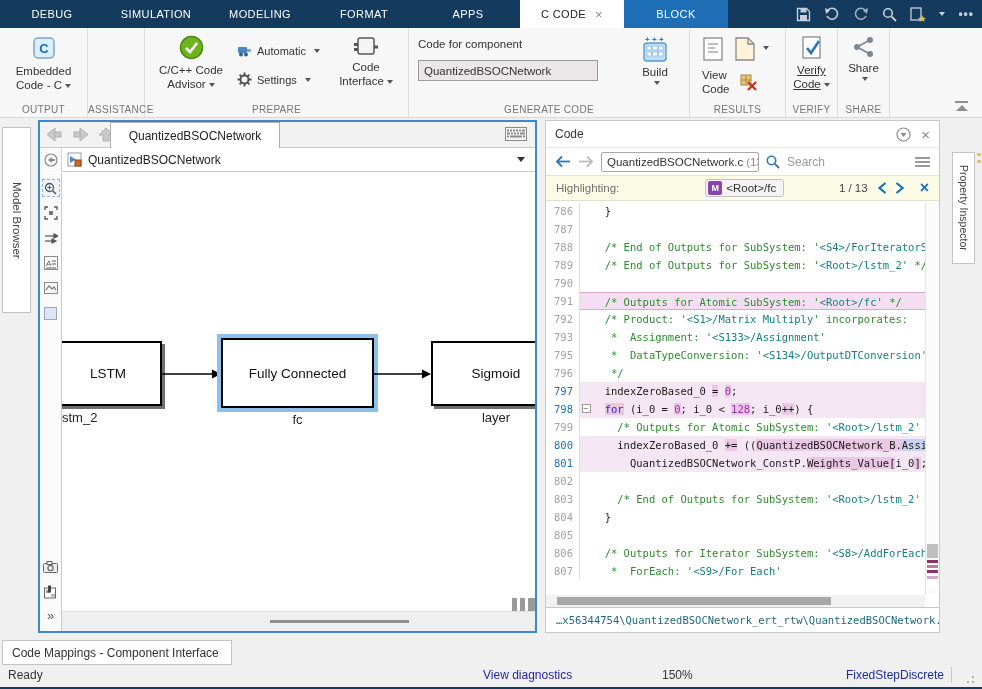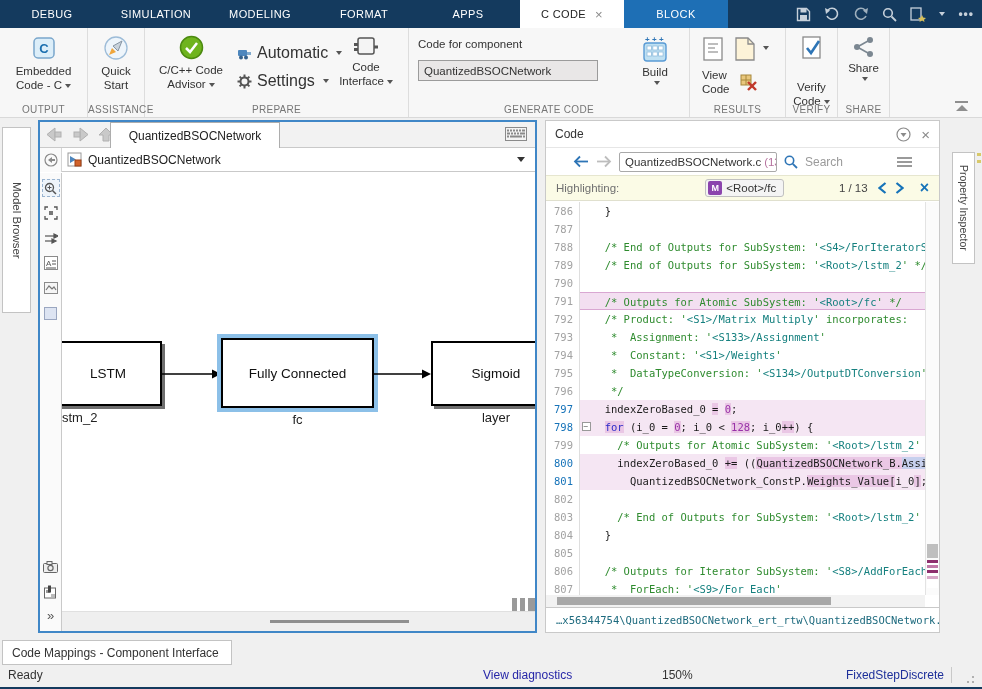--- a/index.html
+++ b/index.html
@@ -18,21 +18,21 @@
   .qab { position:absolute; right:8px; top:0; height:28px; display:flex; align-items:center; gap:13px; }
   .qab svg { display:block; }
   .qab-caret { width:0;height:0;border-left:3.5px solid transparent;border-right:3.5px solid transparent;border-top:4px solid #c6d0da; }
   .qab-more { color:#c6d0da; font-size:12px; letter-spacing:1px; font-weight:bold; }
   
   .ribbon { position:absolute; left:0; top:28px; width:982px; height:90px; background:#f7f7f7; border-bottom:1px solid #d9d9d9; }
   .rsec { position:absolute; top:0; height:89px; border-right:1px solid #ddd; }
   .rsec-label { position:absolute; bottom:2px; left:0; right:0; text-align:center; font-size:10px; color:#767676; letter-spacing:.3px; white-space:nowrap; }
   .rbtn { display:flex; flex-direction:column; align-items:center; color:#333; font-size:11.5px; line-height:1.25; text-align:center; cursor:default; }
   .caret { display:inline-block; width:0; height:0; border-left:3.5px solid transparent; border-right:3.5px solid transparent; border-top:4px solid #555; margin-left:3px; vertical-align:middle; }
-  .rrow { display:flex; align-items:center; gap:5px; font-size:16px; color:#333; }
+  .rrow { display:flex; align-items:center; gap:5px; font-size:11px; color:#333; }
   .ccomp-label { position:absolute; left:9px; top:10px; font-size:11.5px; color:#333; }
   .ccomp-input { position:absolute; left:9px; top:32px; width:180px; height:21px; background:#e9e7e7; border:1px solid #9b9b9b; font-family:"Liberation Sans",sans-serif; font-size:11.5px; color:#333; padding:0 5px; }
   .ribbon-collapse { position:absolute; right:14px; bottom:6px; width:13px; }
   .ribbon-collapse .bar { height:2px; background:#8f8f8f; margin-bottom:2px; }
   .ribbon-collapse .tri { width:0; height:0; border-left:6px solid transparent; border-right:6px solid transparent; border-bottom:6px solid #8f8f8f; margin:0 auto; }
   
   .side-tab { position:absolute; background:#fff; border:1px solid #c3c3c3; display:flex; align-items:center; justify-content:center; writing-mode:vertical-rl; color:#444; cursor:default; }
   .left-tab { left:2px; top:127px; width:29px; height:186px; font-size:11.5px; }
   .right-tab { left:952px; top:152px; width:23px; height:112px; font-size:10.5px; }
   .edge-mark { position:absolute; left:977px; width:4px; height:3px; background:#d8c96a; }
@@ -59,21 +59,21 @@
   .wire { position:absolute; }
   .cv-bars { position:absolute; left:450px; top:425px; display:flex; gap:3px; align-items:flex-end; }
   .cv-bars div { background:#9a9a9a; }
   .cv-scrollstrip { position:absolute; left:0; right:0; bottom:0; height:20px; background:#efefef; border-top:1px solid #e0e0e0; }
   .cv-hthumb { position:absolute; left:208px; top:8px; width:139px; height:3px; background:#8f8f8f; }
   
   .code-win { position:absolute; left:545px; top:120px; width:395px; height:513px; background:#fff; border:1px solid #c9c9c9; }
   .cw-header { height:26px; display:flex; align-items:center; padding:8px 9px; font-size:12px; color:#333; }
   .cw-hicons { margin-left:auto; display:flex; align-items:center; gap:10px; }
   .cw-x { color:#8a8a8a; font-size:15px; line-height:1; }
-  .cw-toolbar { height:28px; display:flex; align-items:center; gap:7px; padding:0 27px; border-top:1px solid #e6e6e6; }
+  .cw-toolbar { height:28px; display:flex; align-items:center; gap:7px; padding:0 9px; border-top:1px solid #e6e6e6; }
   .file-dd { width:158px; height:20px; border:1px solid #a9a9a9; border-radius:2px; background:#fff; display:flex; align-items:center; padding:0 5px; font-size:11.5px; color:#333; white-space:nowrap; overflow:hidden; }
   .file-count { color:#b5739e; margin-left:3px; }
   .search-wrap { display:flex; align-items:center; gap:5px; flex:1; }
   .search-input { border:none; outline:none; font-family:"Liberation Sans",sans-serif; font-size:12px; color:#333; width:80px; background:transparent; }
   .search-input::placeholder { color:#9a9a9a; }
   .hamburger div { width:15px; height:2px; background:#9a9a9a; margin:2px 0; }
   .cw-highlight { height:26px; background:#fbfbe6; border-top:1px solid #e6e6cf; border-bottom:1px solid #e0e0ce; display:flex; align-items:center; padding:0 10px; font-size:11.5px; color:#707070; }
   .hl-pill { margin-left:86px; display:flex; align-items:center; gap:4px; border:1px solid #c0c0c0; border-radius:3px; background:#f4f4f4; padding:1px 7px 1px 2px; color:#333; }
   .hl-badge { width:14px; height:14px; border-radius:2px; background:#8b44ad; color:#fff; font-size:9px; font-weight:bold; display:flex; align-items:center; justify-content:center; }
   .hl-counter { margin-left:auto; color:#444; }
@@ -161,28 +161,20 @@
       <svg width="26" height="26" viewBox="0 0 26 26">
         <rect x="3" y="3" width="20" height="20" rx="4" fill="#dceef9" stroke="#7aa7cc" stroke-width="1.5"></rect>
         <text x="13" y="18" text-anchor="middle" font-size="13" font-weight="bold" fill="#1b6faf" font-family="Liberation Sans, sans-serif">C</text>
       </svg>
       <span style="width:72px;margin-top:3px;"><span>Embedded Code - C</span><span class="caret"></span></span>
     </div>
     <div class="rsec-label">OUTPUT</div>
   </div>
 
   <div class="rsec" style="left:88px;width:57px;">
-    <div class="rbtn" style="margin-top:7px;">
-      <svg width="26" height="26" viewBox="0 0 26 26">
-        <circle cx="13" cy="13" r="11" fill="#eef5fb" stroke="#9dbcd8" stroke-width="1.3"></circle>
-        <polygon points="19,6 10,11 15,16" fill="#c9d3dc" stroke="#8795a3" stroke-width="1"></polygon>
-        <polygon points="9,13 6,20 13,17" fill="#f0a63c"></polygon>
-      </svg>
-      <span style="width:40px;margin-top:3px;">Quick Start</span>
-    </div>
     <div class="rsec-label">ASSISTANCE</div>
   </div>
 
   <div class="rsec" style="left:145px;width:264px;">
     <div class="rbtn" style="position:absolute;left:8px;top:7px;width:76px;">
       <svg width="25" height="25" viewBox="0 0 25 25">
         <circle cx="12.5" cy="12.5" r="11" fill="#6fb41e" stroke="#4c8a10" stroke-width="1.5"></circle>
         <polyline points="7,13 11,17 18,8" fill="none" stroke="#fff" stroke-width="2.5"></polyline>
       </svg>
       <span style="width:76px;margin-top:3px;"><span>C/C++ Code Advisor</span><span class="caret"></span></span>
@@ -276,21 +268,21 @@
     </svg>
     <div class="rsec-label">RESULTS</div>
   </div>
 
   <div class="rsec" style="left:786px;width:52px;">
     <div class="rbtn" style="margin-top:7px;">
       <svg width="24" height="26" viewBox="0 0 24 26">
         <rect x="3" y="2" width="17" height="21" fill="#fff" stroke="#8a8a8a" stroke-width="1.3"></rect>
         <polyline points="7,13 11,18 19,6" fill="none" stroke="#2e75b6" stroke-width="2.6"></polyline>
       </svg>
-      <span style="width:44px;margin-top:19px;"><span>Verify Code</span><span class="caret"></span></span>
+      <span style="width:44px;margin-top:2px;text-decoration:underline;"><span>Verify Code</span><span class="caret"></span></span>
     </div>
     <div class="rsec-label">VERIFY</div>
   </div>
 
   <div class="rsec" style="left:838px;width:52px;">
     <div class="rbtn" style="margin-top:7px;">
       <svg width="24" height="24" viewBox="0 0 24 24">
         <circle cx="5" cy="12" r="3" fill="#7b8791"></circle>
           <circle cx="18" cy="5" r="3" fill="#7b8791"></circle>
           <circle cx="18" cy="19" r="3" fill="#7b8791"></circle>
@@ -520,21 +512,20 @@
   </div>
   <div class="cw-code">
       <div class="code-row"><span class="ln">786</span><span class="rest"><span class="fold"></span><span class="ctext"><span class="pl">  }</span></span></span></div>
       <div class="code-row"><span class="ln">787</span><span class="rest"><span class="fold"></span><span class="ctext"></span></span></div>
       <div class="code-row"><span class="ln">788</span><span class="rest"><span class="fold"></span><span class="ctext"><span class="cm">  /* End of Outputs for SubSystem: '</span><span class="lk">&lt;S4&gt;/ForIteratorSub</span></span></span></div>
       <div class="code-row"><span class="ln">789</span><span class="rest"><span class="fold"></span><span class="ctext"><span class="cm">  /* End of Outputs for SubSystem: '</span><span class="lk">&lt;Root&gt;/lstm_2</span><span class="cm">' */</span></span></span></div>
       <div class="code-row"><span class="ln">790</span><span class="rest"><span class="fold"></span><span class="ctext"></span></span></div>
       <div class="code-row hl-strong"><span class="ln">791</span><span class="rest"><span class="fold"></span><span class="ctext"><span class="cm">  /* Outputs for Atomic SubSystem: '</span><span class="lk">&lt;Root&gt;/fc</span><span class="cm">' */</span></span></span></div>
       <div class="code-row"><span class="ln">792</span><span class="rest"><span class="fold"></span><span class="ctext"><span class="cm">  /* Product: '</span><span class="lk">&lt;S1&gt;/Matrix Multiply</span><span class="cm">' incorporates:</span></span></span></div>
       <div class="code-row"><span class="ln">793</span><span class="rest"><span class="fold"></span><span class="ctext"><span class="cm">   *  Assignment: '</span><span class="lk">&lt;S133&gt;/Assignment</span><span class="cm">'</span></span></span></div>
-      <div class="code-row"><span class="ln">794</span><span class="rest"><span class="fold"></span><span class="ctext"><span class="cm">   *  Constant: '</span><span class="lk">&lt;S1&gt;/Weights</span><span class="cm">'</span></span></span></div>
       <div class="code-row"><span class="ln">795</span><span class="rest"><span class="fold"></span><span class="ctext"><span class="cm">   *  DataTypeConversion: '</span><span class="lk">&lt;S134&gt;/OutputDTConversion</span><span class="cm">'</span></span></span></div>
       <div class="code-row"><span class="ln">796</span><span class="rest"><span class="fold"></span><span class="ctext"><span class="cm">   */</span></span></span></div>
       <div class="code-row hl"><span class="ln ln-blue">797</span><span class="rest"><span class="fold"></span><span class="ctext"><span class="pl">  indexZeroBased_0 </span><span class="pl tok">=</span><span class="pl"> </span><span class="num tok">0</span><span class="pl">;</span></span></span></div>
       <div class="code-row hl"><span class="ln ln-blue">798</span><span class="rest"><span class="fold fold-box"><span>−</span></span><span class="ctext"><span class="pl">  </span><span class="kw tok">for</span><span class="pl"> (i_0 = </span><span class="num tok">0</span><span class="pl">; i_0 &lt; </span><span class="num tok">128</span><span class="pl">; i_0</span><span class="pl tok">++</span><span class="pl">) {</span></span></span></div>
       <div class="code-row"><span class="ln">799</span><span class="rest"><span class="fold"></span><span class="ctext"><span class="cm">    /* Outputs for Atomic SubSystem: '</span><span class="lk">&lt;Root&gt;/lstm_2</span><span class="cm">' */</span></span></span></div>
       <div class="code-row hl"><span class="ln ln-blue">800</span><span class="rest"><span class="fold"></span><span class="ctext"><span class="pl">    indexZeroBased_0 </span><span class="pl tok">+=</span><span class="pl"> ((</span><span class="pl tok">QuantizedBSOCNetwork_B.</span><span class="pl toksel">Assign</span></span></span></div>
       <div class="code-row hl"><span class="ln ln-blue">801</span><span class="rest"><span class="fold"></span><span class="ctext"><span class="pl">      QuantizedBSOCNetwork_ConstP.</span><span class="pl tok">Weights_Value</span><span class="pl tok">[</span><span class="pl">i_0</span><span class="pl tok">]</span><span class="pl">;</span></span></span></div>
       <div class="code-row"><span class="ln">802</span><span class="rest"><span class="fold"></span><span class="ctext"></span></span></div>
       <div class="code-row"><span class="ln">803</span><span class="rest"><span class="fold"></span><span class="ctext"><span class="cm">    /* End of Outputs for SubSystem: '</span><span class="lk">&lt;Root&gt;/lstm_2</span><span class="cm">' */</span></span></span></div>
       <div class="code-row"><span class="ln">804</span><span class="rest"><span class="fold"></span><span class="ctext"><span class="pl">  }</span></span></span></div>

